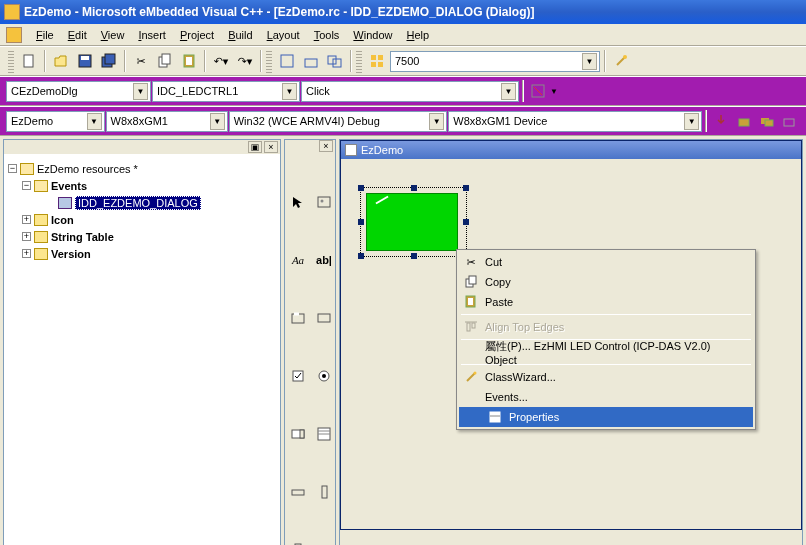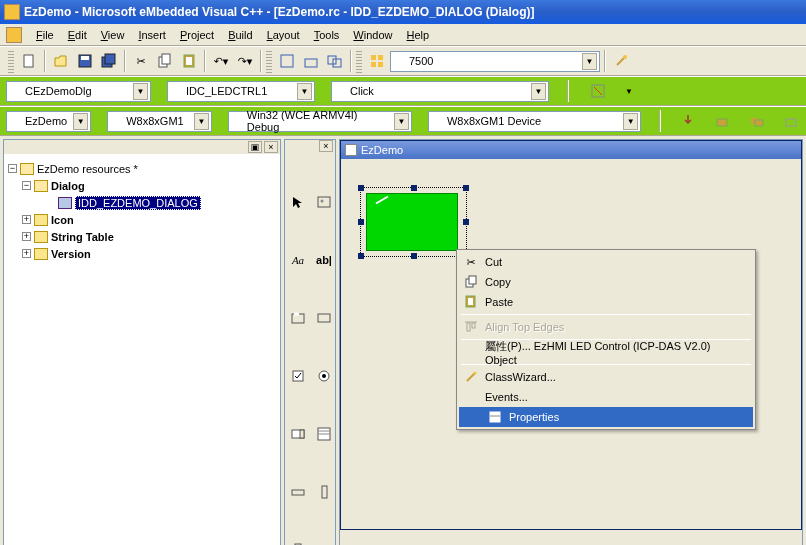--- a/index.html
+++ b/index.html
@@ -7,23 +7,23 @@
 .titlebar { background: linear-gradient(#3b77dd, #2a5fc8 50%, #165bdf); color: #fff; height: 24px; display: flex; align-items: center; padding: 0 4px; font-size: 12px; font-weight: bold; gap: 4px; }
 .titlebar .icon { width: 16px; height: 16px; background: #f5c23d; border: 1px solid #a86; display: inline-block; }
 .menubar { background: #ece9d8; height: 22px; display: flex; align-items: center; padding: 0 6px; gap: 2px; border-bottom: 1px solid #aca899; }
 .menubar .sysicon { width: 16px; height: 16px; background: #f5c23d; margin-right: 6px; display: inline-block; border: 1px solid #a86; }
 .menubar span.m { padding: 2px 6px; cursor: default; }
 .menubar span.m u { text-decoration: underline; }
 .toolbar { background: #ece9d8; height: 30px; display: flex; align-items: center; padding: 2px 8px; border-bottom: 1px solid #aca899; border-top: 1px solid #fff; gap: 2px; }
 .toolbar .grip { width: 6px; height: 24px; background: repeating-linear-gradient(0deg,#aca899 0 1px,transparent 1px 3px); margin-right: 2px; }
 .tbbtn { width: 22px; height: 22px; display: flex; align-items: center; justify-content: center; border: 1px solid transparent; }
 .sep { width: 2px; height: 22px; border-left: 1px solid #aca899; border-right: 1px solid #fff; margin: 0 2px; }
-.combo { background: #fff; border: 1px solid #7f9db9; height: 21px; display: flex; align-items: center; padding: 0 2px 0 18px; font-size: 11px; }
+.combo { background: #fff; border: 1px solid #7f9db9; height: 21px; display: flex; align-items: center; padding: 0 2px 0 4px; font-size: 11px; }
 .combo .dd { width: 15px; height: 17px; background: #ece9d8; border: 1px solid #aca899; display: flex; align-items: center; justify-content: center; margin-left: 4px; font-size: 8px; }
-.row { display: flex; align-items: center; padding: 3px 6px; gap: 16px; border-bottom: 1px solid #aca899; border-top: 1px solid #fff; background: #84cc16; }
+.row { display: flex; align-items: center; padding: 3px 6px; gap: 1px; border-bottom: 1px solid #aca899; border-top: 1px solid #fff; background: #a21caf; }
 .workspace { display: flex; height: calc(545px - 24px - 22px - 30px - 28px - 28px); }
 .tree-panel { width: 278px; background: #fff; border: 1px solid #7f9db9; margin: 3px; position: relative; overflow: hidden; }
 .tree-header { height: 14px; background: #ece9d8; display: flex; justify-content: flex-end; align-items: center; padding: 0 2px; gap: 2px; }
 .tree-header span { width: 14px; height: 12px; border: 1px solid #aca899; background: #ece9d8; font-size: 9px; display: flex; align-items: center; justify-content: center; }
 .tree { padding: 6px 4px; }
 .tree-item { display: flex; align-items: center; gap: 3px; height: 17px; padding-left: 0; white-space: nowrap; }
 .tree-toggle { width: 9px; height: 9px; border: 1px solid #888; font-size: 9px; line-height: 7px; text-align: center; color: #000; }
 .tree-folder { width: 14px; height: 12px; background: #fce68d; border: 1px solid #b8960c; }
 .tree-folder.open { background: #fde9a8; }
 .tree-dlg { width: 14px; height: 12px; background: #b7c8e4; border: 1px solid #527; }
@@ -241,21 +241,21 @@
     </div>
     <div class="tree">
       <div class="tree-item">
           <span class="tree-toggle">−</span>
           <span class="tree-folder open"></span>
           <span>EzDemo resources *</span>
         </div>
       <div class="tree-item lvl1">
           <span class="tree-toggle">−</span>
           <span class="tree-folder open"></span>
-          <b>Dialog</b>
+          <b>Events</b>
         </div>
       <div class="tree-item lvl3">
           <span class="tree-dlg"></span>
           <span class="sel">IDD_EZDEMO_DIALOG</span>
         </div>
       <div class="tree-item lvl1">
           <span class="tree-toggle">+</span>
           <span class="tree-folder"></span>
           <b>Icon</b>
         </div>

